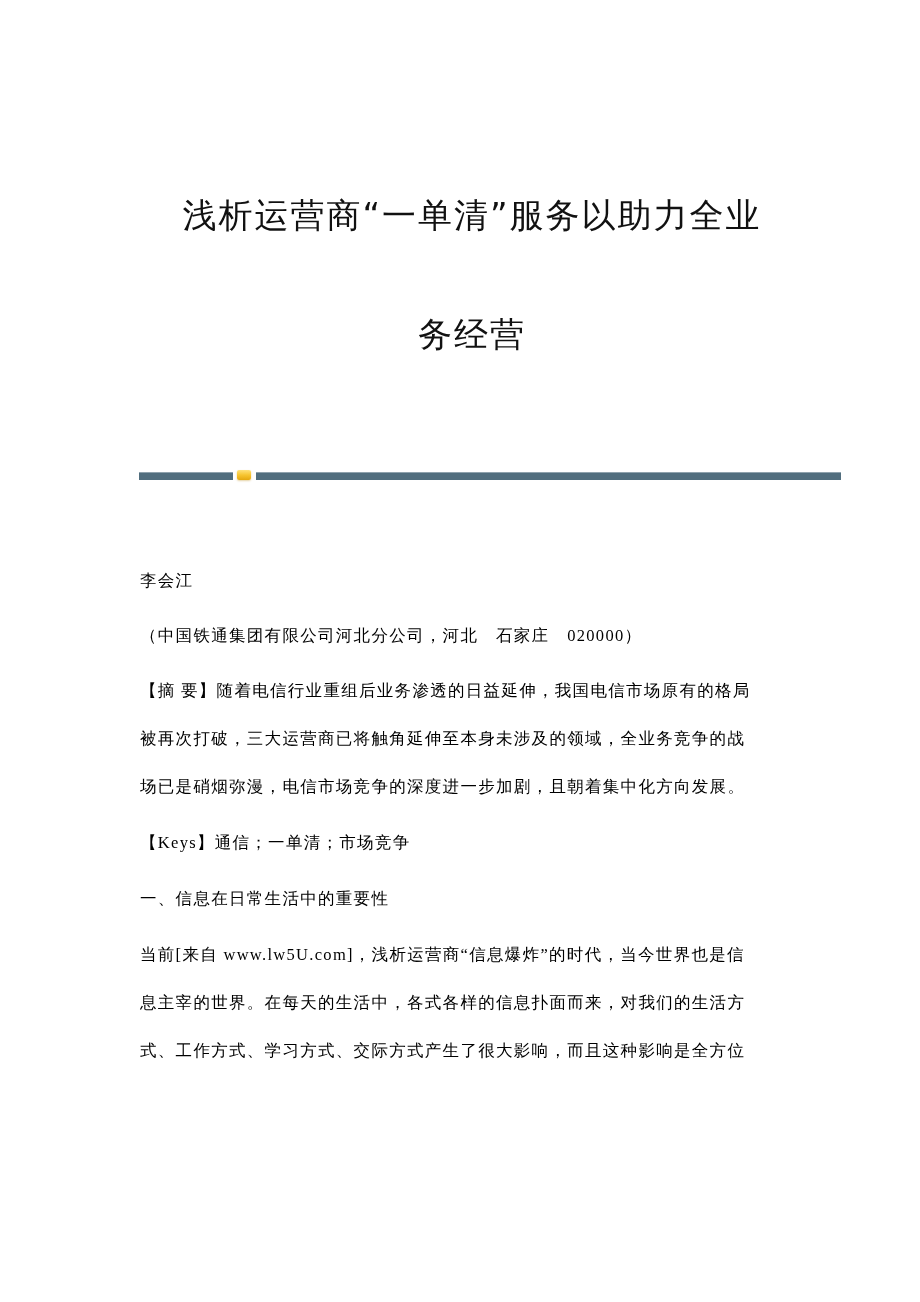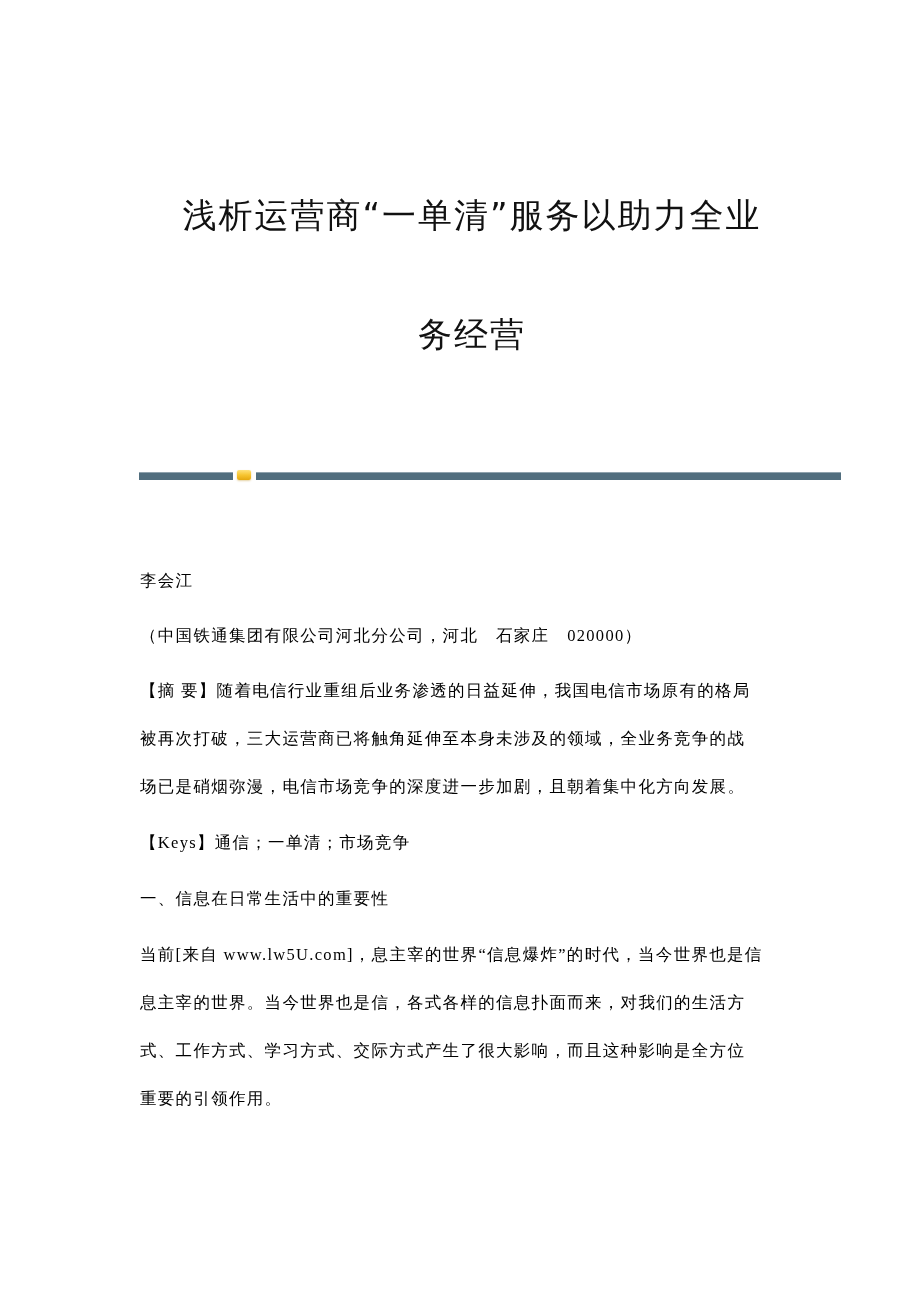--- a/index.html
+++ b/index.html
@@ -105,17 +105,16 @@
 
 <div class="para" style="top:819px;">
   <span class="line">【Keys】通信；一单清；市场竞争</span>
 </div>
 
 <div class="para" style="top:875px;">
   <span class="line">一、信息在日常生活中的重要性</span>
 </div>
 
 <div class="para" style="top:931px;">
-  <span class="line">当前[来自 www.lw5U.com]，息主宰的世界“信息爆炸”的时代，当今世界也是信</span>
-  <span class="line">息主宰的世界。当今世界也是信，各式各样的信息扑面而来，对我们的生活方</span>
+  <span class="line">当前[来自 www.lw5U.com]，浅析运营商“信息爆炸”的时代，当今世界也是信</span>
+  <span class="line">息主宰的世界。在每天的生活中，各式各样的信息扑面而来，对我们的生活方</span>
   <span class="line">式、工作方式、学习方式、交际方式产生了很大影响，而且这种影响是全方位</span>
-  <span class="line">重要的引领作用。</span>
 </div>
 
 </body></html>

